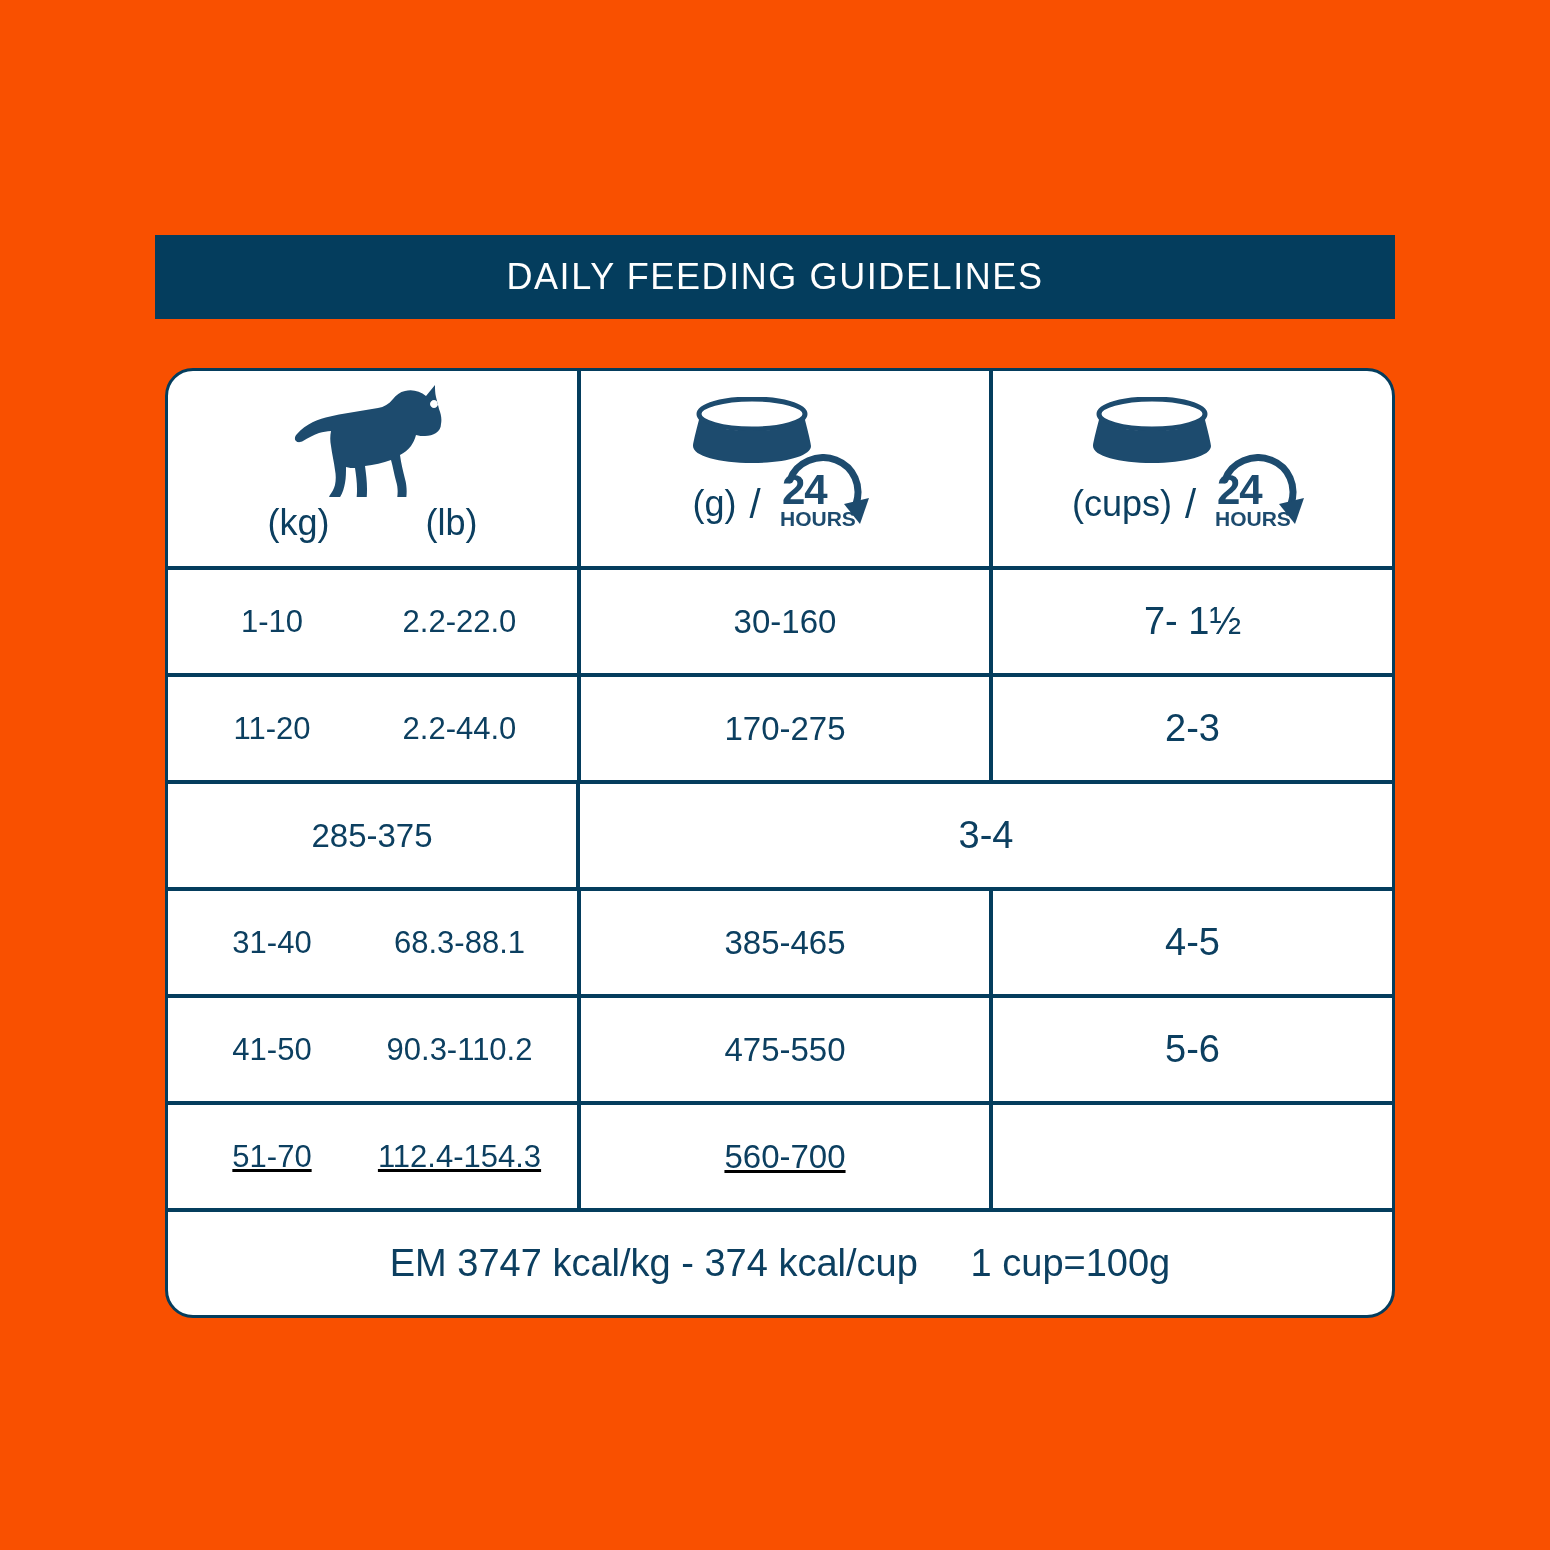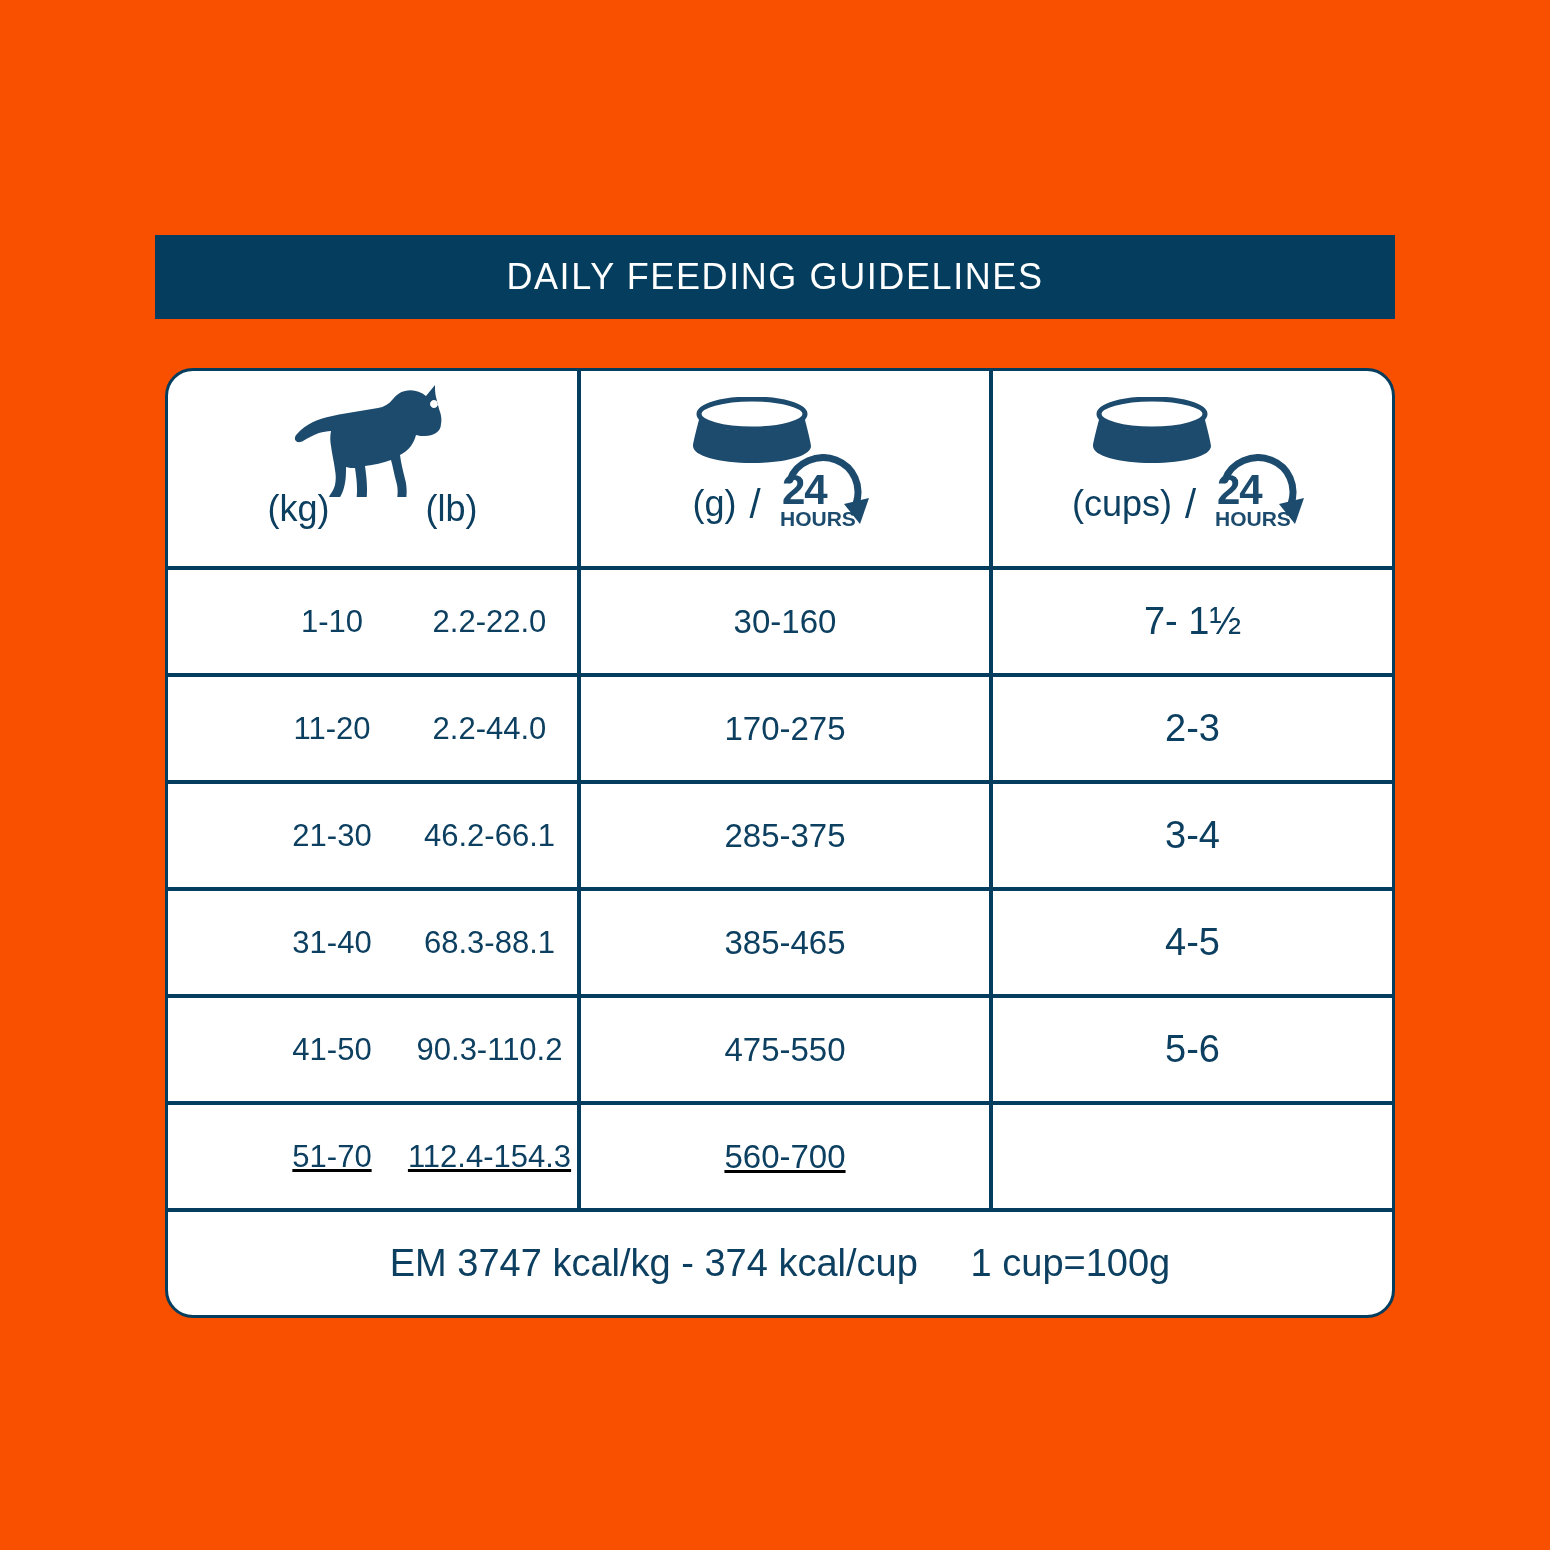--- a/index.html
+++ b/index.html
@@ -87,21 +87,21 @@
   .cell.c3 { flex: 1 1 auto; }
 
   
   .head-col1 {
     width: 100%;
     height: 100%;
     position: relative;
     display: flex;
     align-items: flex-end;
     justify-content: center;
-    padding-bottom: 36px;
+    padding-bottom: 22px;
     box-sizing: border-box;
   }
   .dog-icon {
     position: absolute;
     top: 14px;
     left: 50%;
     transform: translateX(-50%);
   }
   .unit-pair {
     display: flex;
@@ -153,23 +153,22 @@
     height: 84px;
     margin-top: -16px;
   }
   .badge24 svg { display: block; }
 
   
   .wt-pair {
     display: flex;
     align-items: center;
     width: 100%;
-    padding-left: 54px;
-    box-sizing: border-box;
-    margin-left: 40px;
+    padding-left: 34px;
+    box-sizing: border-box;
   }
   .wt-kg {
     width: 140px;
     text-align: center;
     font-size: 31px;
     color: #0c3f60;
   }
   .wt-lb {
     flex: 1 1 auto;
     text-align: center;
@@ -318,26 +317,20 @@
       </div>
       <div class="cell c2">
         <span class="grams">170-275</span>
       </div>
       <div class="cell c3">
         <span class="cups">2-3</span>
       </div>
     </div>
 
     <div class="row data-row">
-      <div class="cell c1">
-        <div class="wt-pair">
-          <span class="wt-kg">21-30</span>
-          <span class="wt-lb">46.2-66.1</span>
-        </div>
-      </div>
       <div class="cell c2">
         <span class="grams">285-375</span>
       </div>
       <div class="cell c3">
         <span class="cups">3-4</span>
       </div>
     </div>
 
     <div class="row data-row">
       <div class="cell c1">

